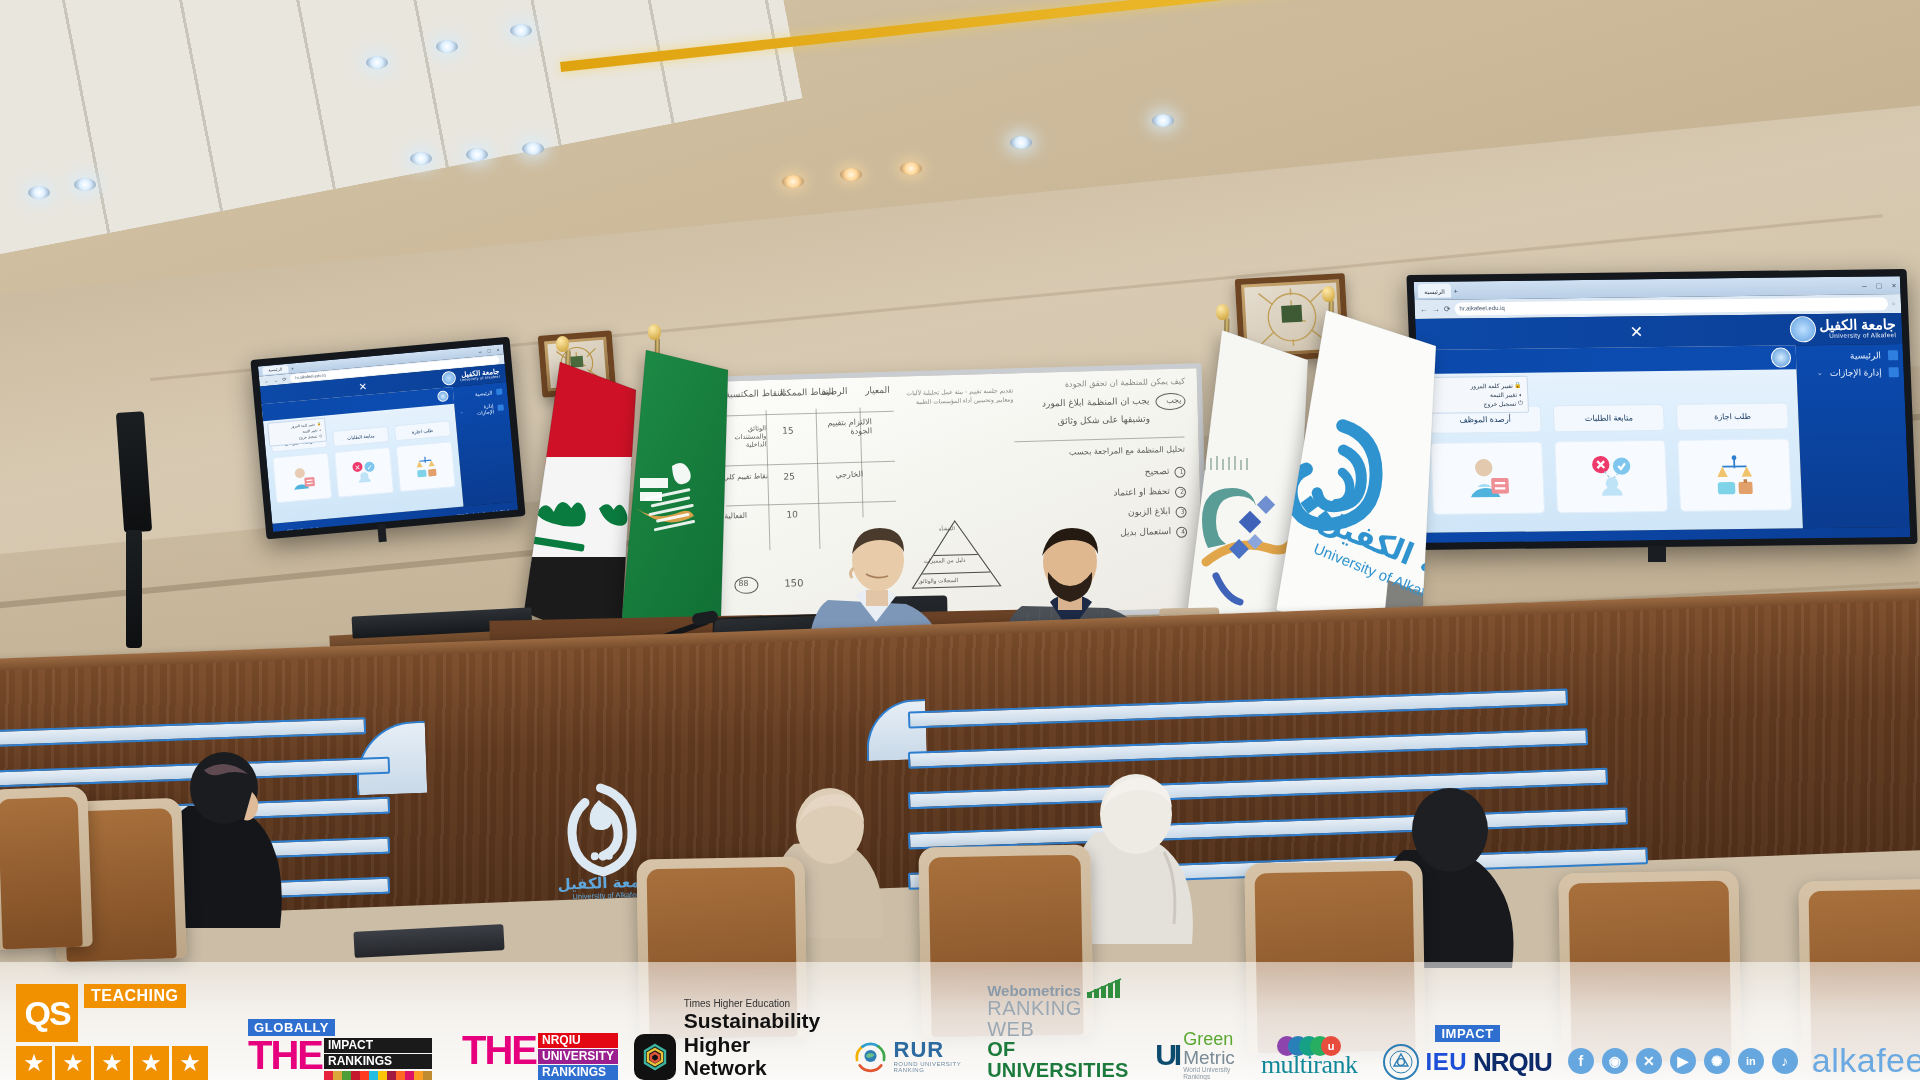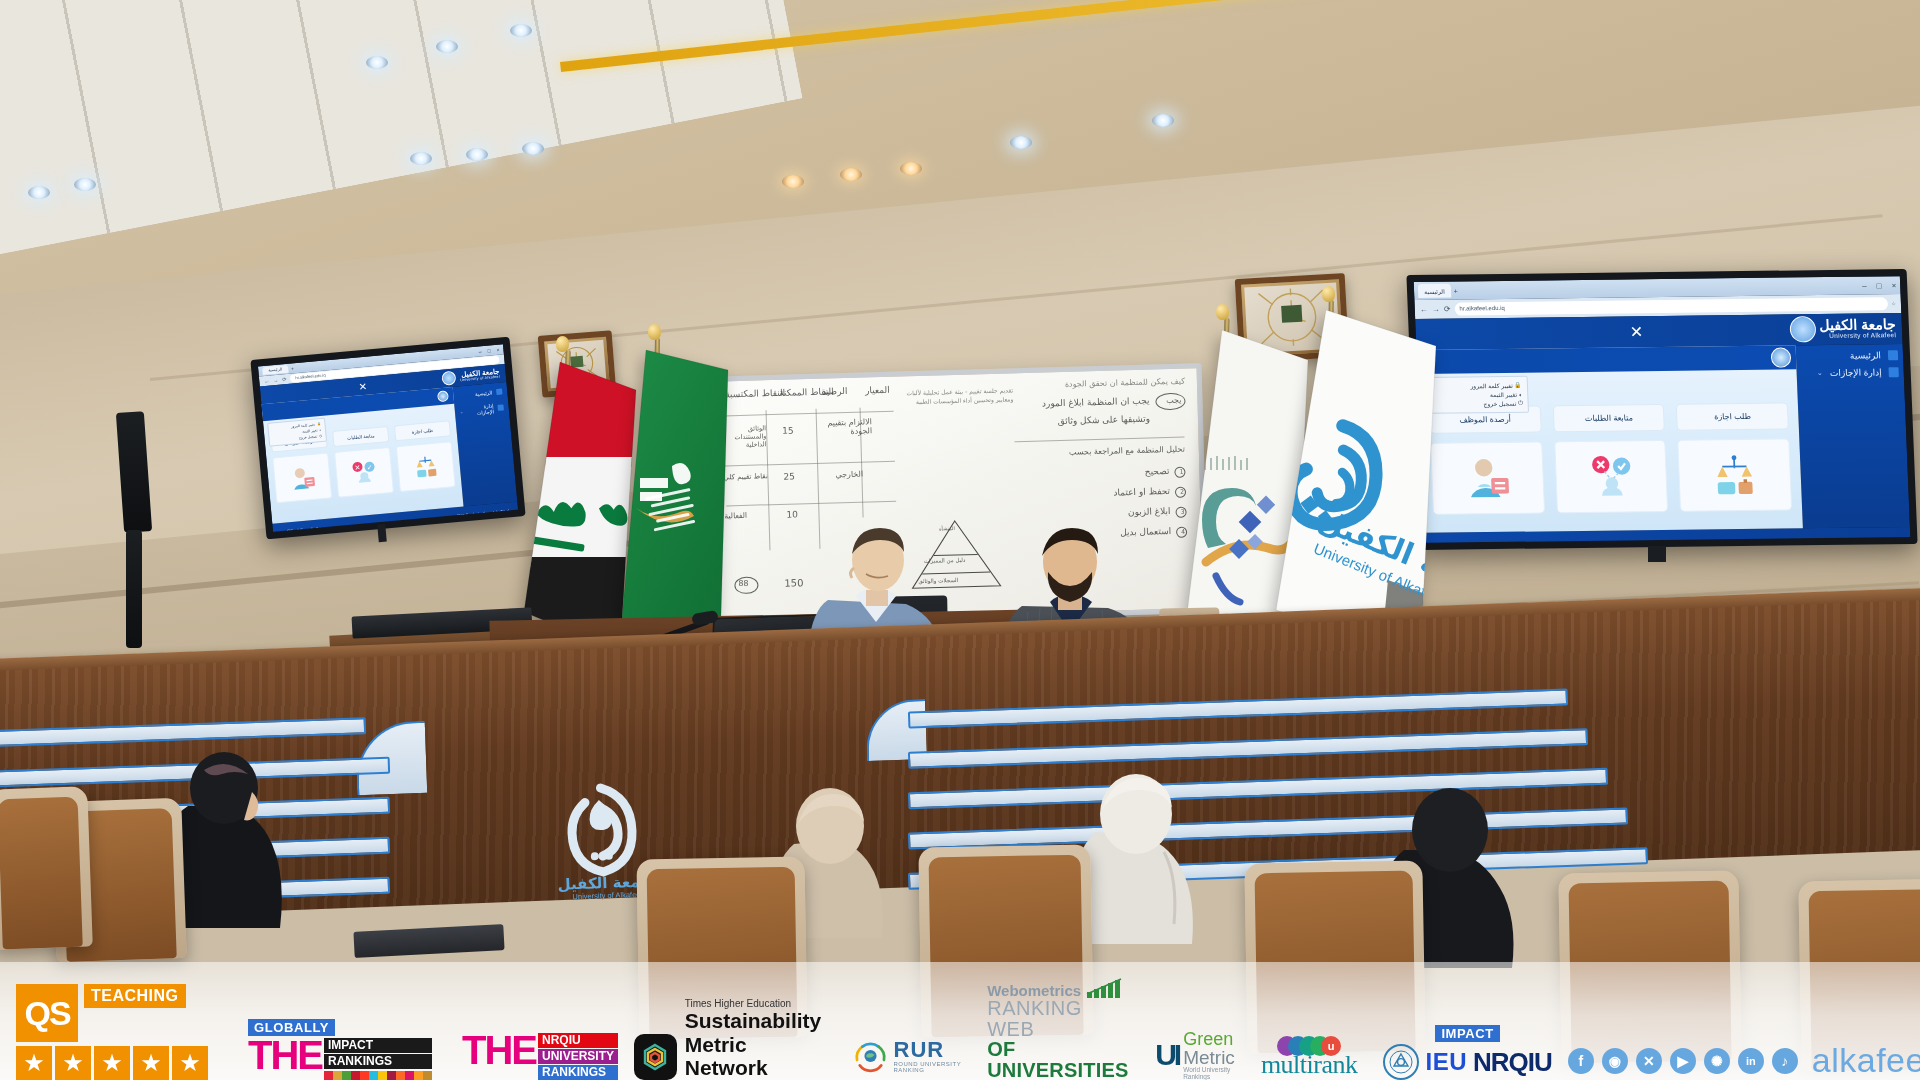--- a/index.html
+++ b/index.html
@@ -959,21 +959,21 @@
             <g fill="none" stroke-width="2.4">
               <path d="M17 5 L27 11 L27 23 L17 29 L7 23 L7 11 Z" stroke="#3db4a0"></path>
               <path d="M17 9 L24 13 L24 21 L17 25 L10 21 L10 13 Z" stroke="#e8c33a"></path>
               <path d="M17 13 L21 15.5 L21 19.5 L17 22 L13 19.5 L13 15.5 Z" stroke="#e0553c"></path>
             </g>
           </svg>
         </div>
         <div class="sin-txt">
           <div class="sin-small">Times Higher Education</div>
           <div class="sin-big">Sustainability</div>
-          <div class="sin-big">Metric Network</div>
+          <div class="sin-big">Higher Network</div>
         </div>
       </div>
 
       <div class="rur-block" style="margin-left:12px;">
         <svg width="52" height="48" viewBox="0 0 52 48">
           <g fill="none" stroke-width="4" stroke-linecap="round">
             <path d="M6 30 a20 20 0 0 1 8 -20" stroke="#f2b200"></path>
             <path d="M14 10 a20 20 0 0 1 24 0" stroke="#2f9fd0"></path>
             <path d="M38 10 a20 20 0 0 1 8 20" stroke="#3fa84f"></path>
             <path d="M10 38 a20 20 0 0 0 32 0" stroke="#e2562f"></path>

